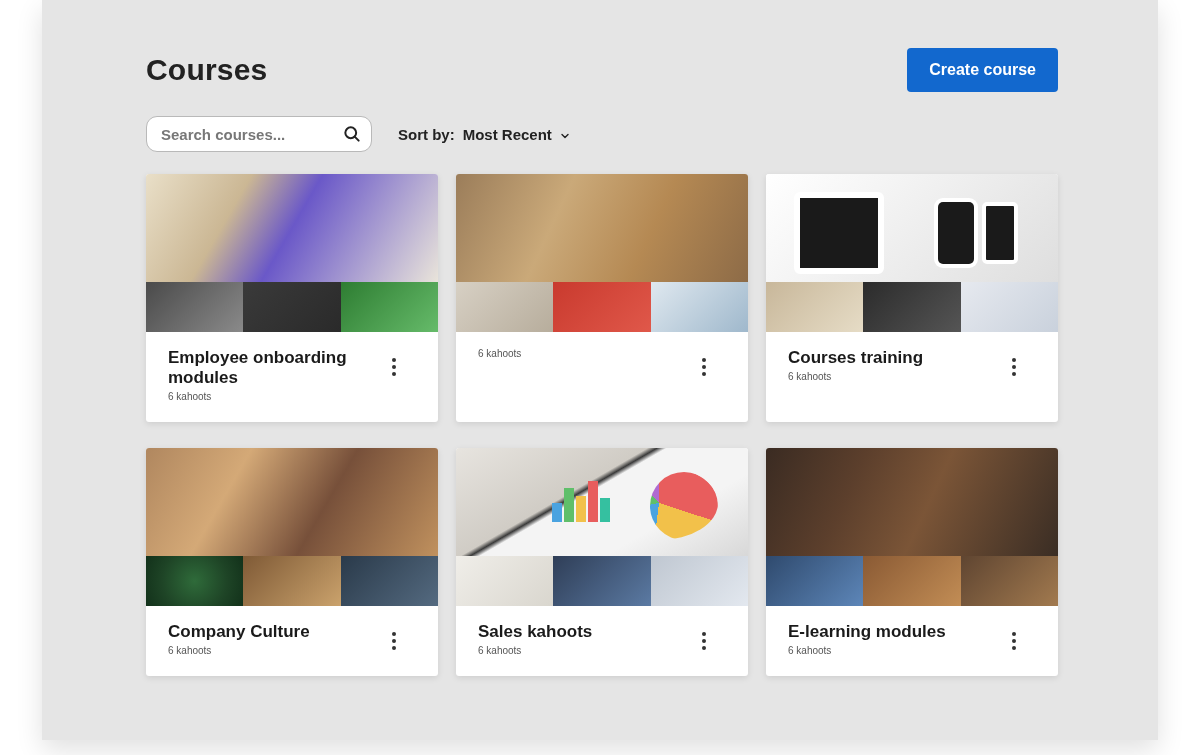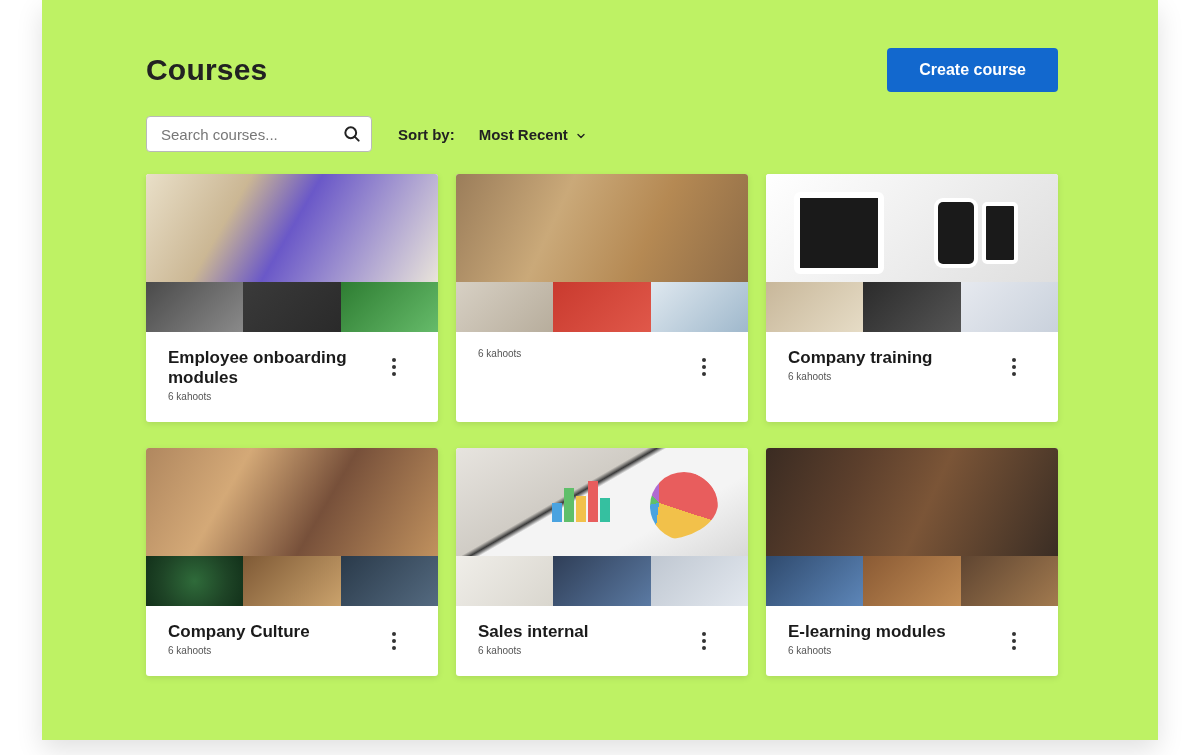--- a/index.html
+++ b/index.html
@@ -9,21 +9,21 @@
     width: 1202px;
     height: 755px;
     overflow: hidden;
   }
   .panel {
     position: absolute;
     left: 42px;
     top: 0;
     width: 1116px;
     height: 740px;
-    background: #bef264;
+    background: #e5e5e5;
     box-shadow: 0 10px 25px rgba(0,0,0,0.12);
   }
   .header {
     display: flex;
     justify-content: space-between;
     align-items: center;
     padding: 48px 100px 0 104px;
   }
   .page-title {
     font-size: 30px;
@@ -31,57 +31,58 @@
     color: #222;
     letter-spacing: 0.2px;
   }
   .create-btn {
     background: #1268ce;
     color: #fff;
     font-weight: 700;
     font-size: 16px;
     border: none;
     border-radius: 4px;
-    padding: 13px 32px;
+    padding: 13px 22px;
     cursor: pointer;
   }
   .controls {
     display: flex;
     align-items: center;
     gap: 26px;
     padding: 24px 104px 0 104px;
   }
   .search-wrap {
     position: relative;
     width: 226px;
   }
   .search-input {
     width: 100%;
     height: 36px;
     border: 1px solid #b9b9b9;
-    border-radius: 4px;
+    border-radius: 11px;
     background: #fff;
     padding: 0 40px 0 14px;
     font-size: 15px;
     color: #333;
     outline: none;
+    font-weight: bold;
   }
   .search-input::placeholder { color: #777; }
   .search-icon {
     position: absolute;
     right: 10px;
     top: 50%;
     transform: translateY(-50%);
     width: 20px;
     height: 20px;
   }
   .sort {
     display: flex;
     align-items: center;
-    gap: 24px;
+    gap: 8px;
     font-size: 15px;
     color: #222;
   }
   .sort-label { font-weight: 600; }
   .sort-value {
     display: inline-flex;
     align-items: center;
     gap: 7px;
     font-weight: 700;
     cursor: pointer;
@@ -284,21 +285,21 @@
       <div class="thumb">
         <div class="thumb-main t3-main"></div>
         <div class="thumb-row">
             <div class="t3-a"></div>
             <div class="t3-b"></div>
             <div class="t3-c"></div>
           </div>
       </div>
       <div class="card-body">
         <div class="card-text">
-          <div class="title">Company training</div>
+          <div class="title">Courses training</div>
           <div class="sub">6 kahoots</div>
         </div>
         <span class="more">
           <span class="dots">
               <span></span>
               <span></span>
               <span></span>
             </span>
         </span>
       </div>
@@ -332,21 +333,21 @@
       <div class="thumb">
         <div class="thumb-main t5-main"></div>
         <div class="thumb-row">
             <div class="t5-a"></div>
             <div class="t5-b"></div>
             <div class="t5-c"></div>
           </div>
       </div>
       <div class="card-body">
         <div class="card-text">
-          <div class="title">Sales internal</div>
+          <div class="title">Sales kahoots</div>
           <div class="sub">6 kahoots</div>
         </div>
         <span class="more">
           <span class="dots">
               <span></span>
               <span></span>
               <span></span>
             </span>
         </span>
       </div>

